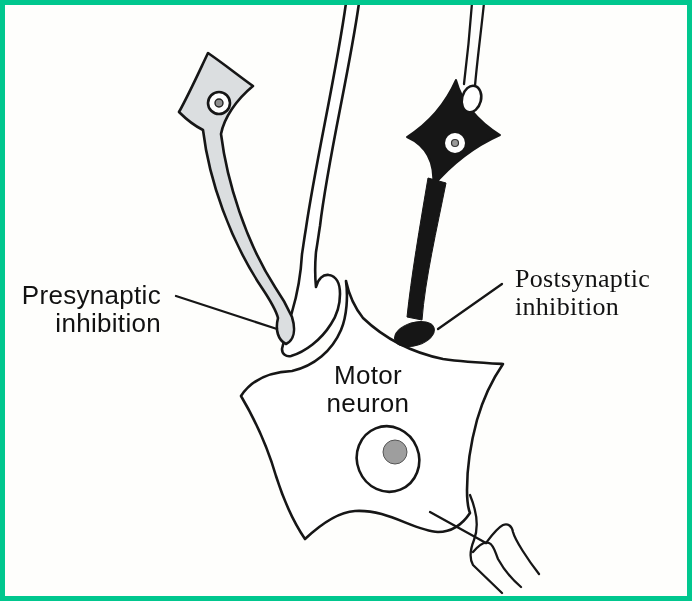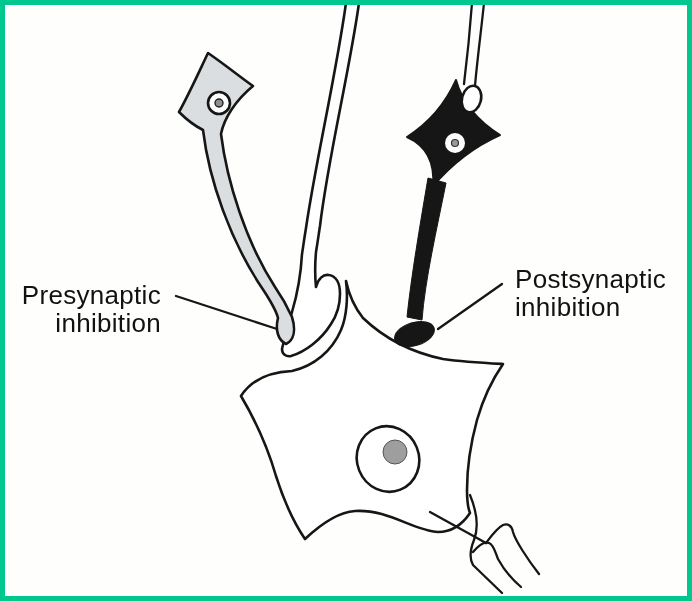--- a/index.html
+++ b/index.html
@@ -127,18 +127,20 @@
       <ellipse class="ink fill-white" cx="471.5" cy="99" rx="9.5" ry="13.5" transform="rotate(14 471.5 99)" stroke-width="2.3"></ellipse>
     </g>
 
     <path class="ink thin" d="M 176,296 L 277,329"></path>
     <path class="ink thin" d="M 438,329 L 502,284"></path>
   </svg>
 
   <div class="label right" style="left:1px;top:281px;width:160px;">Presynaptic
 inhibition</div>
 
-  <div class="label" style="left:515px;top:265px;width:175px;">Postsynaptic
+  <div class="label" style="left:515px;top:265px;width:175px;font-family:Liberation Serif, serif;">Postsynaptic
 inhibition</div>
 
+  <div class="label center" style="left:293px;top:361px;width:150px;">Motor
+neuron</div>
 
   <div class="frame"></div>
 </div>
 
 </body></html>

